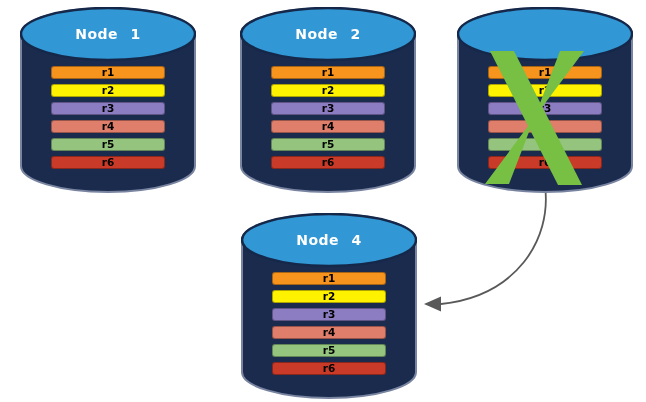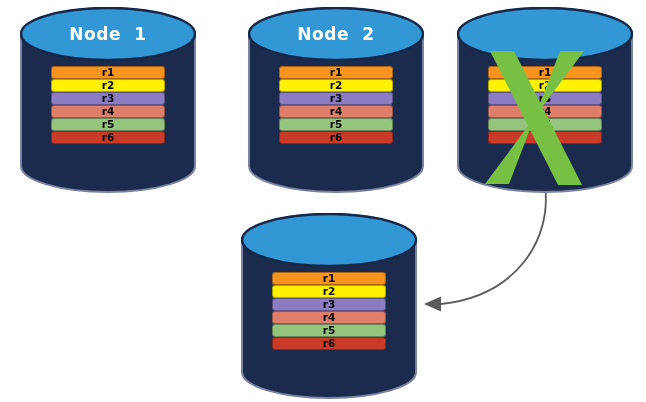--- a/index.html
+++ b/index.html
@@ -14,49 +14,50 @@
     background: #ffffff;
     overflow: hidden;
     font-family: "DejaVu Sans", "Liberation Sans", sans-serif;
   }
   .node {
     position: absolute;
     width: 176px;
     height: 186px;
   }
   .node-1 { left: 20px;  top: 7px; }
-  .node-2 { left: 248px; top: 7px; }
+  .node-2 { left: 240px; top: 7px; }
   .node-3 { left: 457px; top: 7px; }
   .node-4 { left: 241px; top: 213px; }
 
   .cyl {
     position: absolute;
     left: 0; top: 0;
   }
   .node-title {
     position: absolute;
     left: 0; top: 1px;
     width: 176px;
     height: 52px;
     display: flex;
     align-items: center;
     justify-content: center;
-    font-size: 17px;
+    font-size: 14px;
     font-weight: bold;
     letter-spacing: 0.5px;
     word-spacing: 7px;
     white-space: pre;
   }
   .rows {
     position: absolute;
     left: 31px;
     top: 59px;
     width: 114px;
     display: flex;
     flex-direction: column;
+    gap: 5px;
   }
   .row {
     height: 13px;
     box-sizing: border-box;
     border: 1px solid rgba(0,0,0,0.32);
     border-radius: 3px;
     display: flex;
     align-items: center;
     justify-content: center;
     font-size: 10.5px;
@@ -132,20 +133,21 @@
       <polygon points="33,44 57,44 125,178 101,178" fill="#77C043"></polygon>
       <polygon points="103,44 127,44 28,177 52,177" fill="#77C043"></polygon>
     </svg>
   </div>
 
   <div class="node node-4">
     <svg class="cyl" width="176" height="186" viewBox="0 0 176 186">
       <path d="M1,27 A87,26 0 0 1 175,27 L175,159 A87,26 0 0 1 1,159 Z" stroke-width="2" fill="#1B2B4E" stroke="#7884A0"></path>
       <ellipse cx="88" cy="27" rx="87" ry="26" stroke-width="2.5" fill="#3197D5" stroke="#15284A"></ellipse>
     </svg>
+    <div class="node-title" style="color: rgb(255, 255, 255);">Node 4</div>
     <div class="rows">
       <div class="row" style="background-color: rgb(247, 148, 30);">r1</div>
       <div class="row" style="background-color: rgb(255, 242, 0);">r2</div>
       <div class="row" style="background-color: rgb(140, 124, 194);">r3</div>
       <div class="row" style="background-color: rgb(222, 126, 107);">r4</div>
       <div class="row" style="background-color: rgb(148, 196, 126);">r5</div>
       <div class="row" style="background-color: rgb(201, 58, 40);">r6</div>
     </div>
   </div>
 

